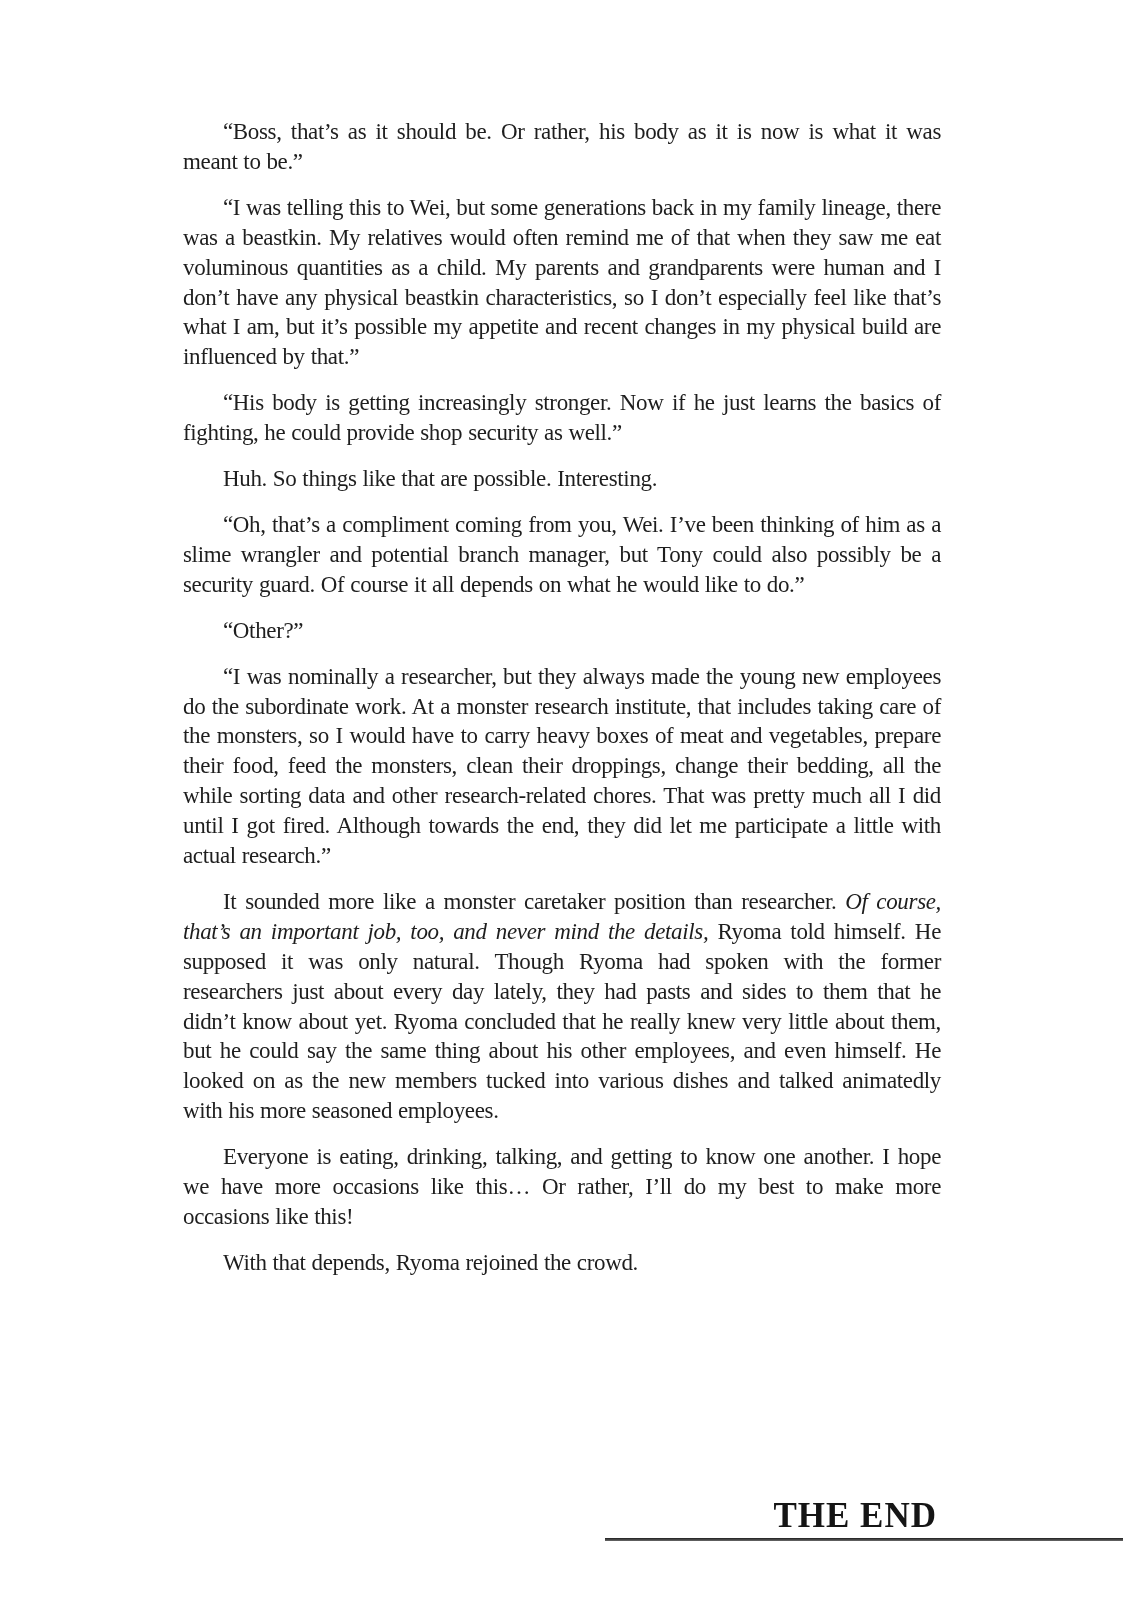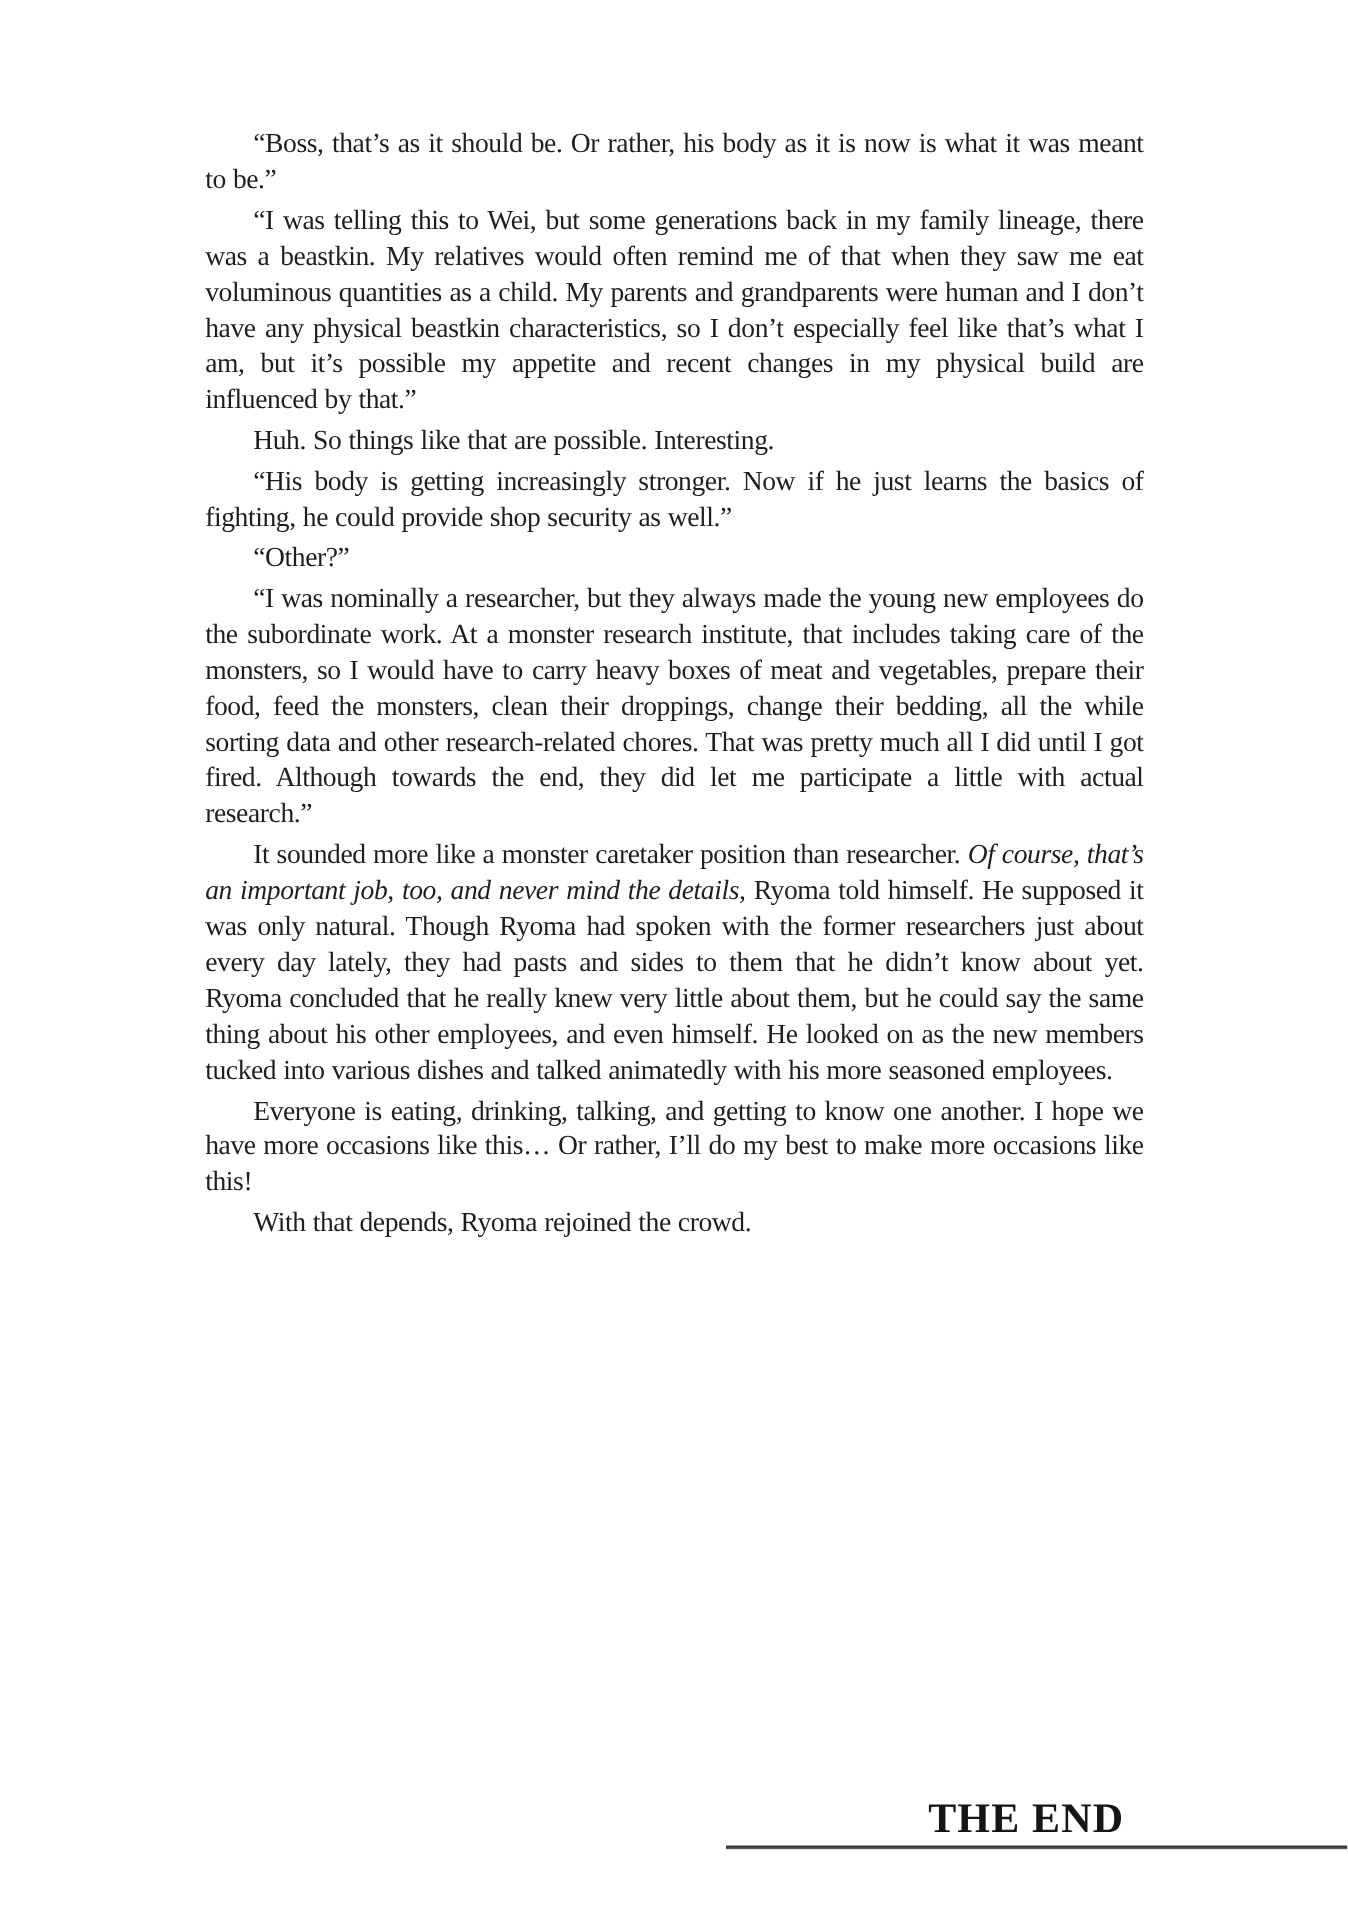--- a/index.html
+++ b/index.html
@@ -21,21 +21,21 @@
     top: 101px;
     width: 790px;
     color: #1e1e1e;
     font-size: 23px;
     line-height: 29.9px;
     text-align: justify;
     letter-spacing: -0.35px;
     word-spacing: 0.5px;
   }
   .text-column p {
-    margin: 4px;
+    margin: 16px;
     padding: 0;
     text-indent: 40px;
   }
   .italic {
   }
   .ending-label {
     position: absolute;
     top: 1497px;
     right: 186px;
     font-size: 35px;
@@ -55,22 +55,23 @@
   }
 </style>
 </head>
 <body>
 
 <div class="page">
 
   <div class="text-column">
     <p>“Boss, that’s as it should be. Or rather, his body as it is now is what it was meant to be.”</p>
     <p>“I was telling this to Wei, but some generations back in my family lineage, there was a beastkin. My relatives would often remind me of that when they saw me eat voluminous quantities as a child. My parents and grandparents were human and I don’t have any physical beastkin characteristics, so I don’t especially feel like that’s what I am, but it’s possible my appetite and recent changes in my physical build are influenced by that.”</p>
+    <p>“His body is getting increasingly stronger. Now if he just learns the basics of fighting, he could provide shop security as well.”</p>
     <p>Huh. So things like that are possible. Interesting.</p>
-    <p>“His body is getting increasingly stronger. Now if he just learns the basics of fighting, he could provide shop security as well.”</p>
+    <p>“Oh, that’s a compliment coming from you, Wei. I’ve been thinking of him as a slime wrangler and potential branch manager, but Tony could also possibly be a security guard. Of course it all depends on what he would like to do.”</p>
     <p>“Other?”</p>
     <p>“I was nominally a researcher, but they always made the young new employees do the subordinate work. At a monster research institute, that includes taking care of the monsters, so I would have to carry heavy boxes of meat and vegetables, prepare their food, feed the monsters, clean their droppings, change their bedding, all the while sorting data and other research-related chores. That was pretty much all I did until I got fired. Although towards the end, they did let me participate a little with actual research.”</p>
     <p>
       <span>It sounded more like a monster caretaker position than researcher. </span><em>Of course, that’s an important job, too, and never mind the details,</em><span> Ryoma told himself. He supposed it was only natural. Though Ryoma had spoken with the former researchers just about every day lately, they had pasts and sides to them that he didn’t know about yet. Ryoma concluded that he really knew very little about them, but he could say the same thing about his other employees, and even himself. He looked on as the new members tucked into various dishes and talked animatedly with his more seasoned employees.</span>
     </p>
     <p class="italic">Everyone is eating, drinking, talking, and getting to know one another. I hope we have more occasions like this… Or rather, I’ll do my best to make more occasions like this!</p>
     <p>With that depends, Ryoma rejoined the crowd.</p>
   </div>
 
   <div class="ending-label">THE END</div>

